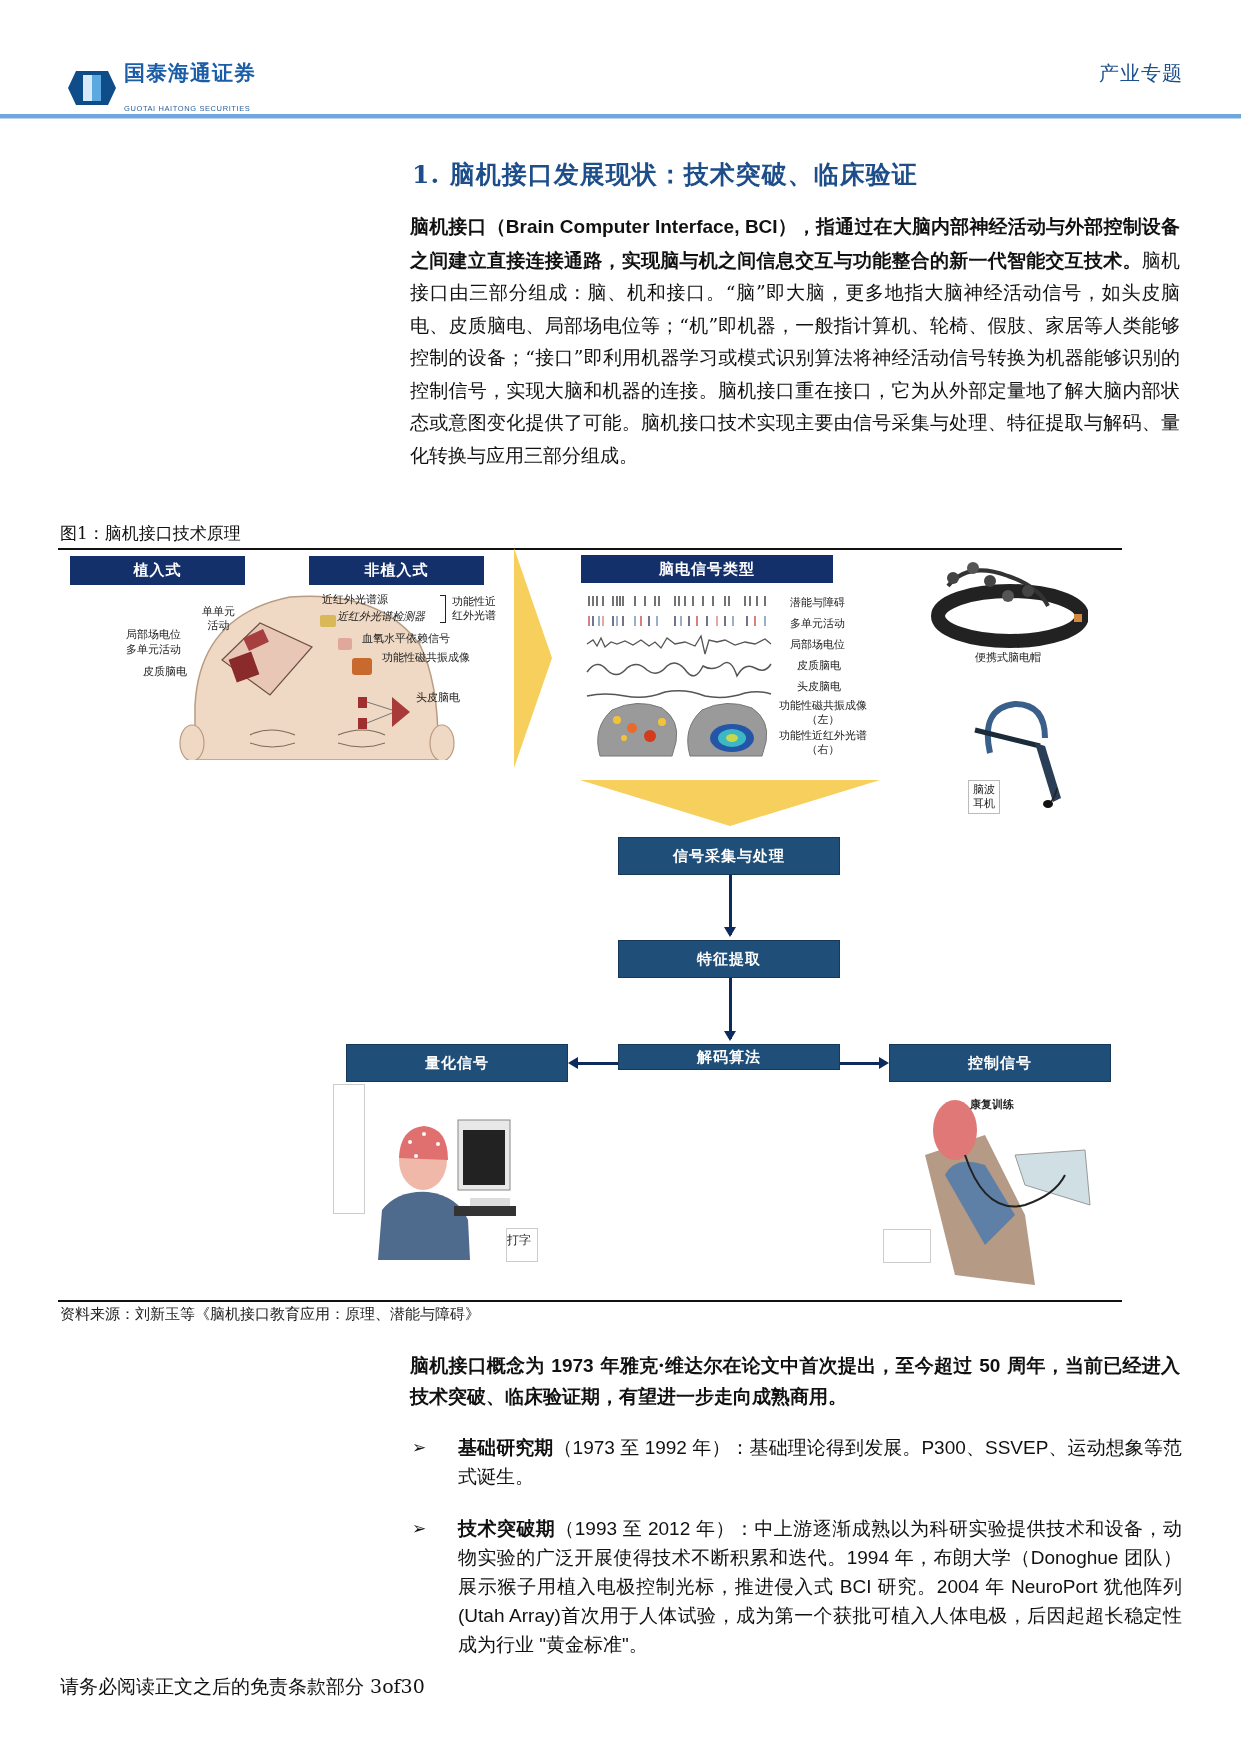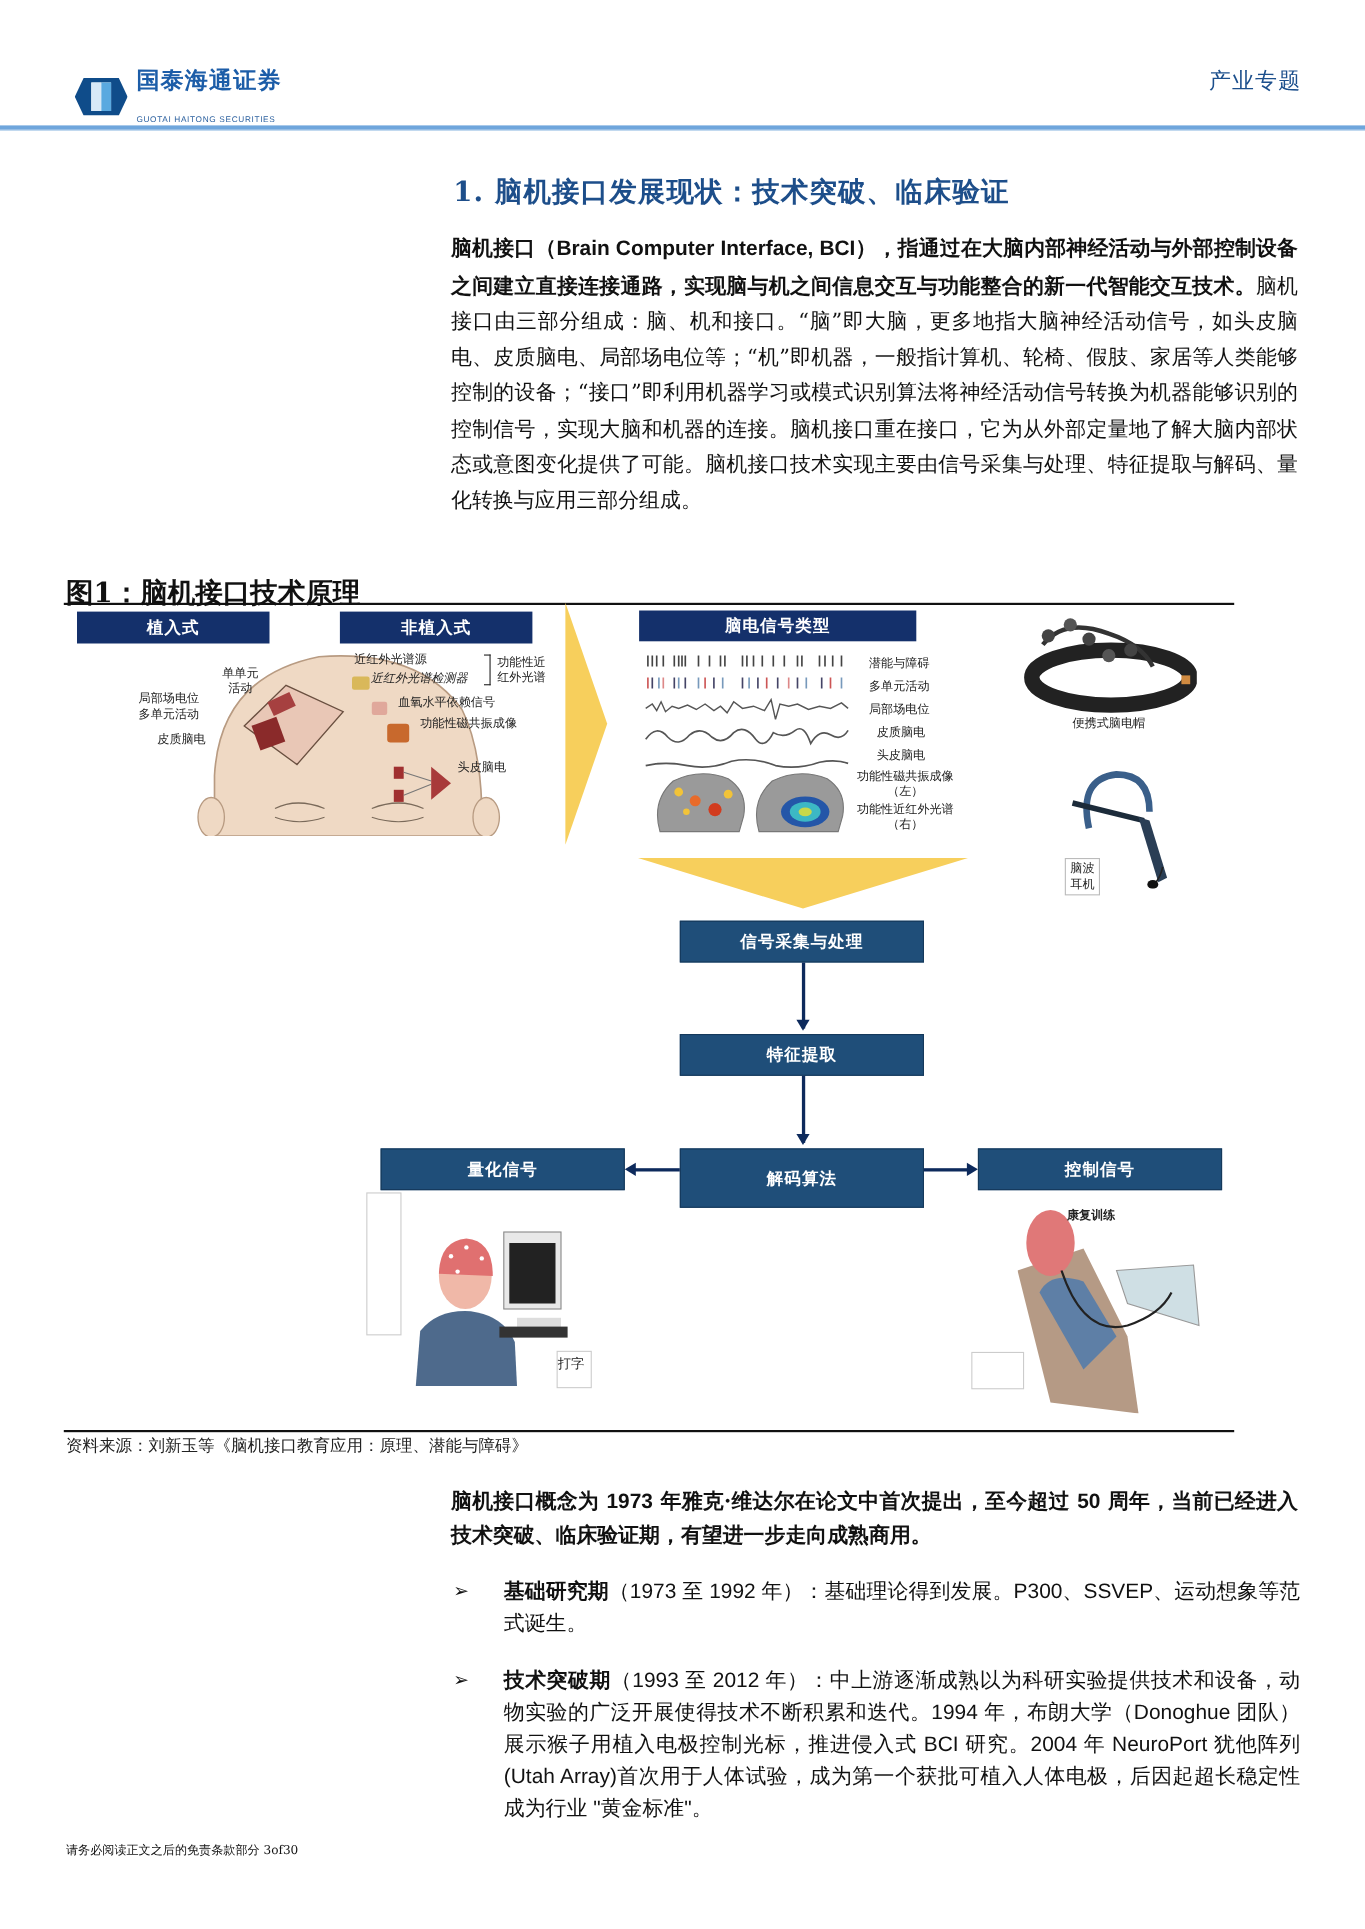--- a/index.html
+++ b/index.html
@@ -19,21 +19,21 @@
 
   
   .section-title { position: absolute; left: 412px; top: 158px; font-size: 25px; color: #1d4e8a; font-weight: bold; letter-spacing: 1px; }
 
   
   .para { position: absolute; left: 410px; width: 770px; font-size: 19px; line-height: 32.5px; text-align: justify; color: #111; }
   .para b, .para .bold { font-weight: bold; }
   .para .latin { font-family: "Liberation Sans", "DejaVu Sans", sans-serif; }
 
   
-  .fig-title { position: absolute; left: 60px; top: 522px; font-size: 25px; font-weight: bold; color: #111; }
+  .fig-title { position: absolute; left: 60px; top: 522px; font-size: 17px; font-weight: normal; color: #111; }
   .fig-rule-top { position: absolute; left: 58px; top: 548px; width: 1064px; height: 1.5px; background: #111; }
   .fig-rule-bottom { position: absolute; left: 58px; top: 1300px; width: 1064px; height: 1.5px; background: #111; }
   .fig-source { position: absolute; left: 60px; top: 1305px; font-size: 15px; color: #222; }
 
   .navy-box { position: absolute; background: #14306b; color: #fff; display: flex; align-items: center; justify-content: center; font-size: 15px; font-weight: bold; letter-spacing: 1px; }
   .flow-box { position: absolute; background: #1f4e79; color: #fff; display: flex; align-items: center; justify-content: center; font-size: 15px; font-weight: bold; letter-spacing: 1px; border: 1px solid #15395b; }
 
   .lbl { position: absolute; font-size: 11px; color: #222; line-height: 14px; white-space: nowrap; }
   .lbl-c { text-align: center; }
 
@@ -42,21 +42,21 @@
   .arrow-h { position: absolute; height: 3px; background: #0d2a5c; }
   .arrow-h.left::before { content: ""; position: absolute; left: -8px; top: -5px; border-top: 6.5px solid transparent; border-bottom: 6.5px solid transparent; border-right: 10px solid #0d2a5c; }
   .arrow-h.right::after { content: ""; position: absolute; right: -8px; top: -5px; border-top: 6.5px solid transparent; border-bottom: 6.5px solid transparent; border-left: 10px solid #0d2a5c; }
 
   
   .bullet { position: absolute; left: 412px; width: 770px; font-size: 19px; line-height: 29px; }
   .bullet .mark { position: absolute; left: 0; top: 0; font-family: "DejaVu Sans", sans-serif; font-size: 17px; }
   .bullet .body { margin-left: 46px; text-align: justify; }
   .bullet .latin { font-family: "Liberation Sans", "DejaVu Sans", sans-serif; }
 
-  .footer { position: absolute; left: 60px; top: 1674px; font-size: 11px; color: #111; }
+  .footer { position: absolute; left: 60px; top: 1674px; font-size: 19px; color: #111; }
 </style>
 </head>
 <body>
 
 <div class="header">
   <div class="logo">
     <svg class="logo-mark" viewBox="0 0 48 34" width="48" height="34">
       <polygon points="8,0 40,0 48,17 40,34 8,34 0,17" fill="#0f4c8a"></polygon>
       <polygon points="15,4 33,4 33,30 15,30" fill="#ffffff"></polygon>
       <polygon points="24,4 33,4 33,30 24,30" fill="#5aa9e0"></polygon>
@@ -221,21 +221,21 @@
   <path d="M70,45 L80,48 L96,100 L88,104 Z" fill="#2a3e55"></path>
   <path d="M92,90 Q90,100 84,106" fill="none" stroke="#222" stroke-width="1.5"></path>
   <ellipse cx="83" cy="106" rx="5" ry="4" fill="#111"></ellipse>
 </svg>
 <div class="lbl lbl-c" style="left:968px; top:780px; border:1px solid #bbb; padding:2px 4px; background:#fff;">脑波<br>耳机</div>
 
 <div class="flow-box" style="left:618px; top:837px; width:222px; height:38px;">信号采集与处理</div>
 <div class="arrow-v" style="left:729px; top:875px; height:60px;"></div>
 <div class="flow-box" style="left:618px; top:940px; width:222px; height:38px;">特征提取</div>
 <div class="arrow-v" style="left:729px; top:978px; height:61px;"></div>
-<div class="flow-box" style="left:618px; top:1044px; width:222px; height:54px;">解码算法</div>
+<div class="flow-box" style="left:618px; top:1044px; width:222px; height:26px;">解码算法</div>
 <div class="flow-box" style="left:346px; top:1044px; width:222px; height:38px;">量化信号</div>
 <div class="flow-box" style="left:889px; top:1044px; width:222px; height:38px;">控制信号</div>
 <div class="arrow-h left" style="left:576px; top:1062px; width:42px;"></div>
 <div class="arrow-h right" style="left:840px; top:1062px; width:41px;"></div>
 
 <div style="position:absolute; left:333px; top:1084px; width:32px; height:130px; border:1px solid #ccc;"></div>
 <svg style="position:absolute; left:358px; top:1100px;" width="200" height="160" viewBox="0 0 200 160">
   <path d="M20,160 L24,110 Q40,90 70,92 Q100,96 110,120 L112,160 Z" fill="#4e6a8c"></path>
   <ellipse cx="65" cy="60" rx="24" ry="30" fill="#f0b8a8"></ellipse>
   <path d="M41,58 Q42,28 66,26 Q90,28 90,60 Z" fill="#e07070"></path>

